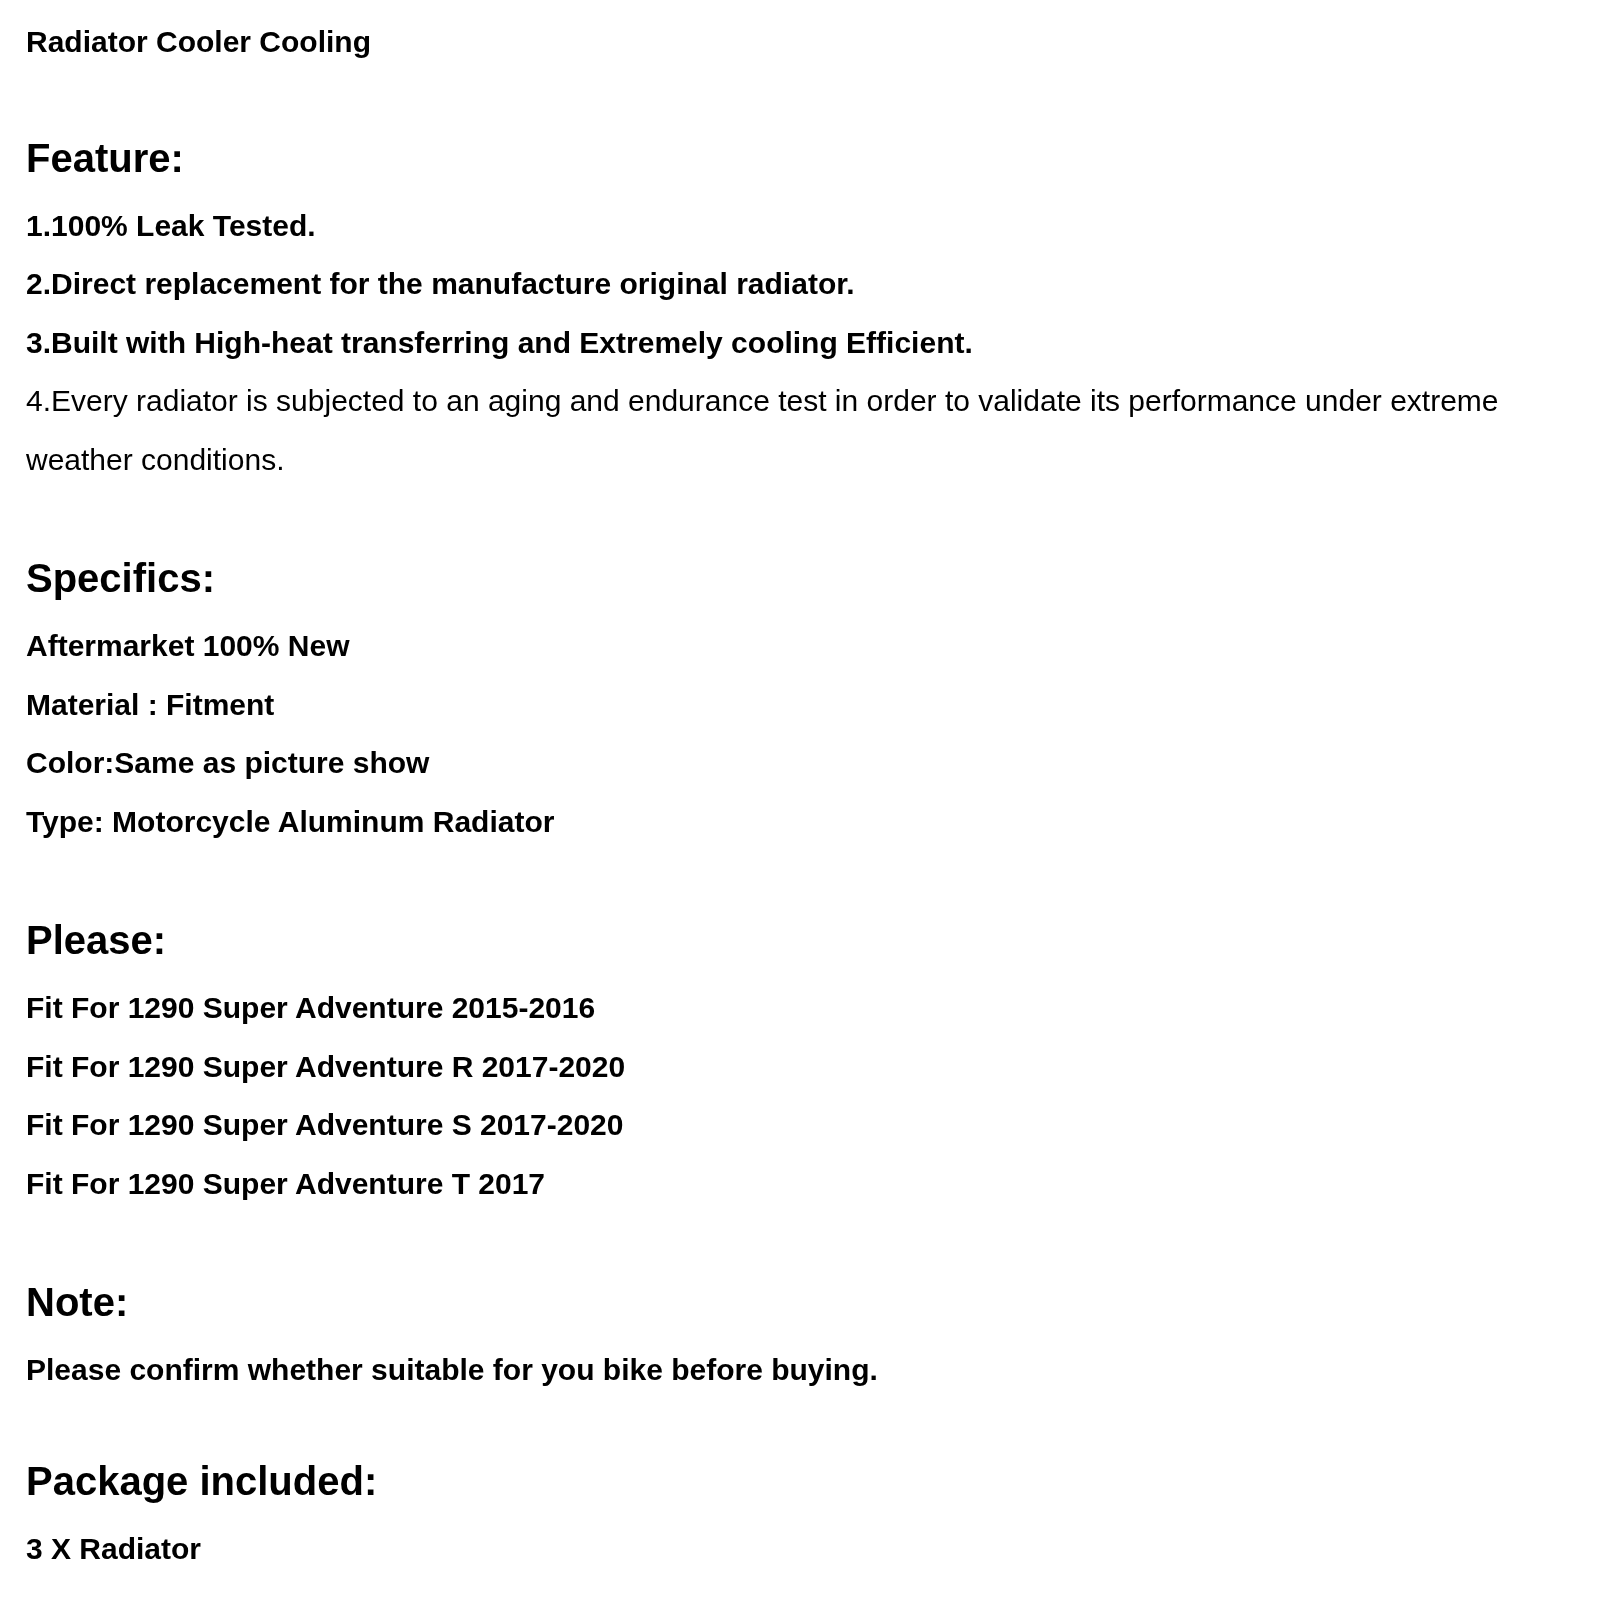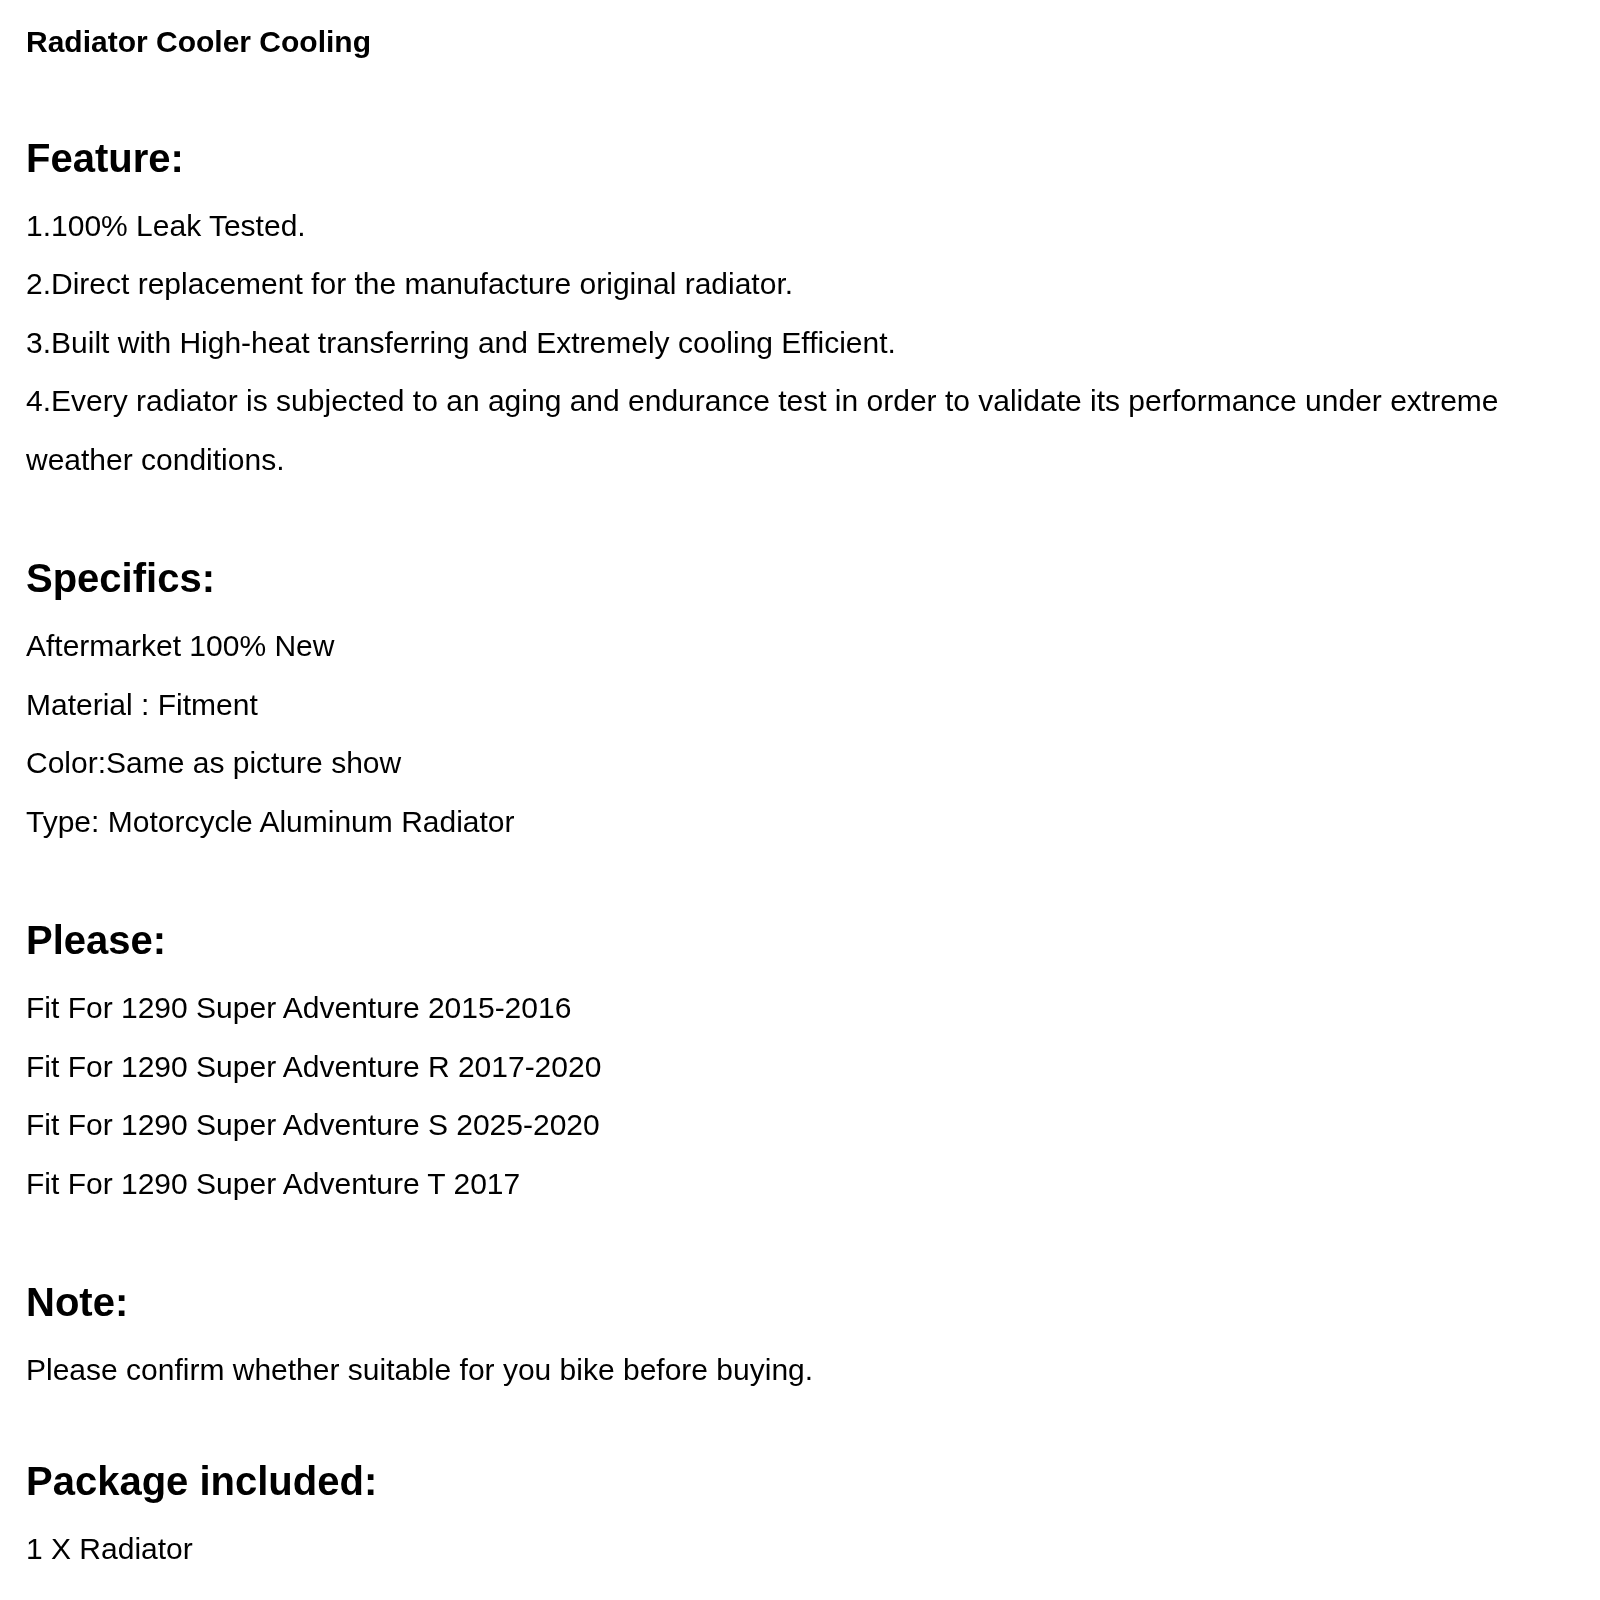--- a/index.html
+++ b/index.html
@@ -29,21 +29,21 @@
   .section {
     margin-top: 0;
   }
   .heading {
     font-size: 40px;
     font-weight: bold;
     line-height: 1.95;
   }
   .line {
     font-size: 30px;
-    font-weight: normal;
+    font-weight: bold;
     line-height: 1.95;
     white-space: pre-wrap;
   }
   .wrap-line {
     font-size: 30px;
     font-weight: normal;
     line-height: 1.95;
   }
   .spacer-lg {
     height: 56px;
@@ -81,31 +81,31 @@
     <div class="line">Color:Same as picture show</div>
     <div class="line">Type: Motorcycle Aluminum Radiator</div>
   </div>
 
   <div class="spacer-md"></div>
 
   <div class="section">
     <div class="heading">Please:</div>
     <div class="line">Fit For 1290 Super Adventure 2015-2016</div>
     <div class="line">Fit For 1290 Super Adventure R 2017-2020</div>
-    <div class="line">Fit For 1290 Super Adventure S 2025-2020</div>
+    <div class="line">Fit For 1290 Super Adventure S 2017-2020</div>
     <div class="line">Fit For 1290 Super Adventure T 2017</div>
   </div>
 
   <div class="spacer-md"></div>
 
   <div class="section">
     <div class="heading">Note:</div>
     <div class="line">Please confirm whether suitable for you bike before buying.</div>
   </div>
 
   <div class="spacer-sm"></div>
 
   <div class="section">
     <div class="heading">Package included:</div>
-    <div class="line">1 X Radiator</div>
+    <div class="line">3 X Radiator</div>
   </div>
 
 </div>
 
 </body></html>

